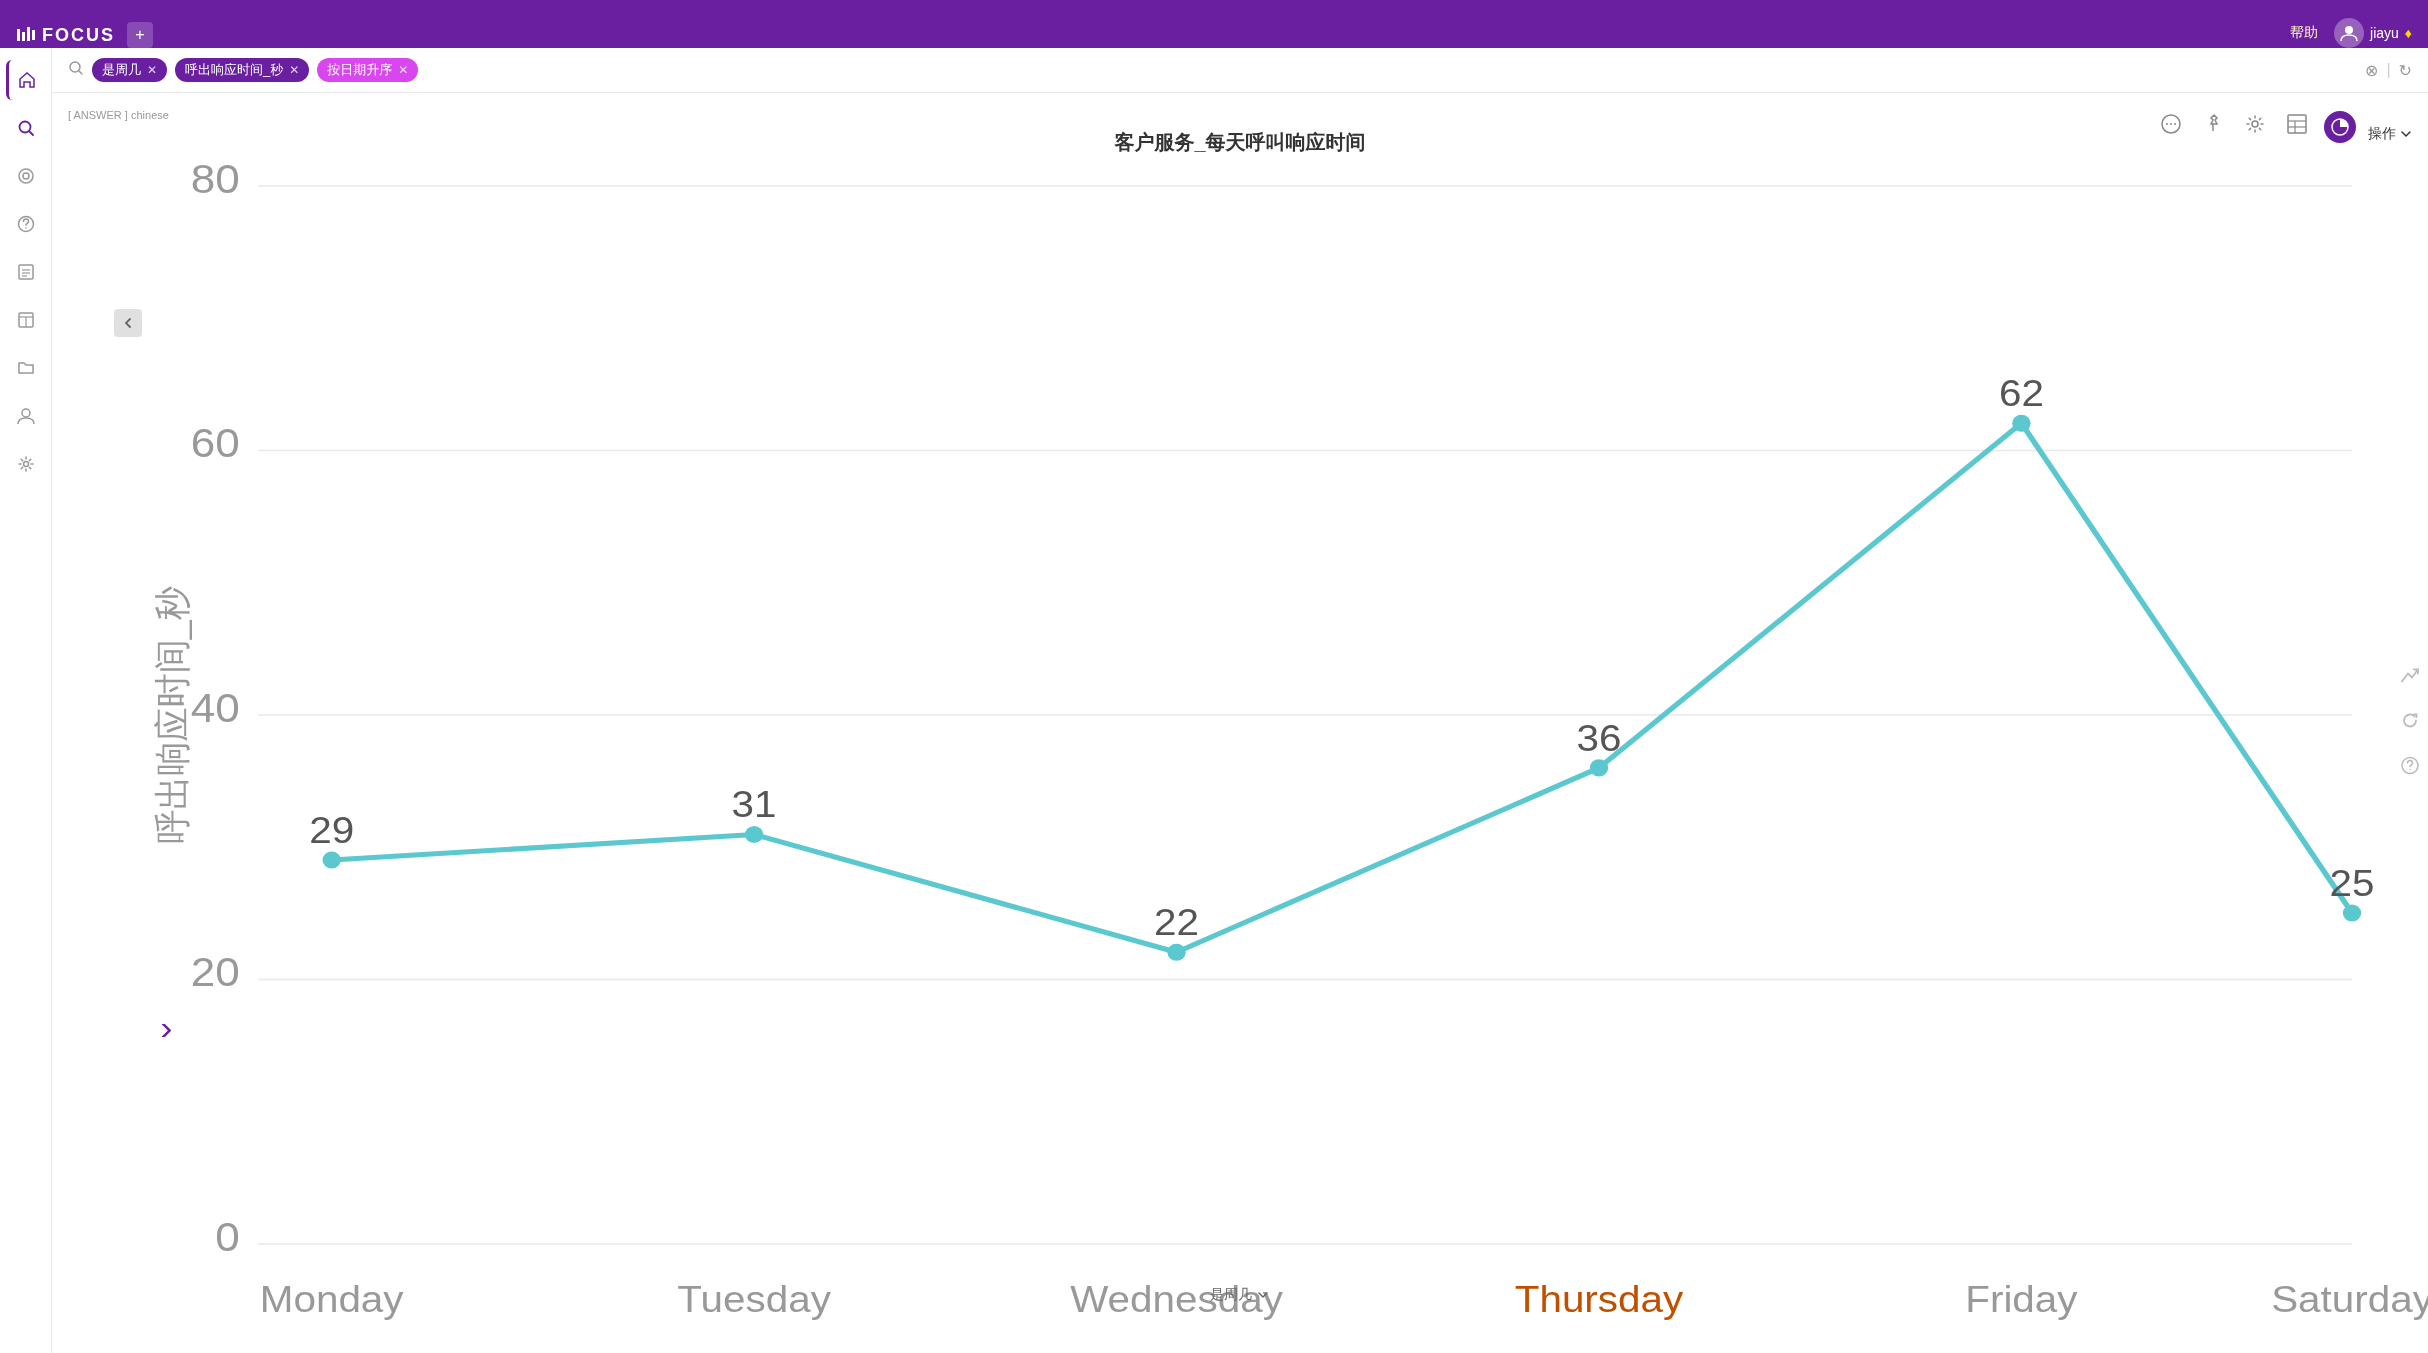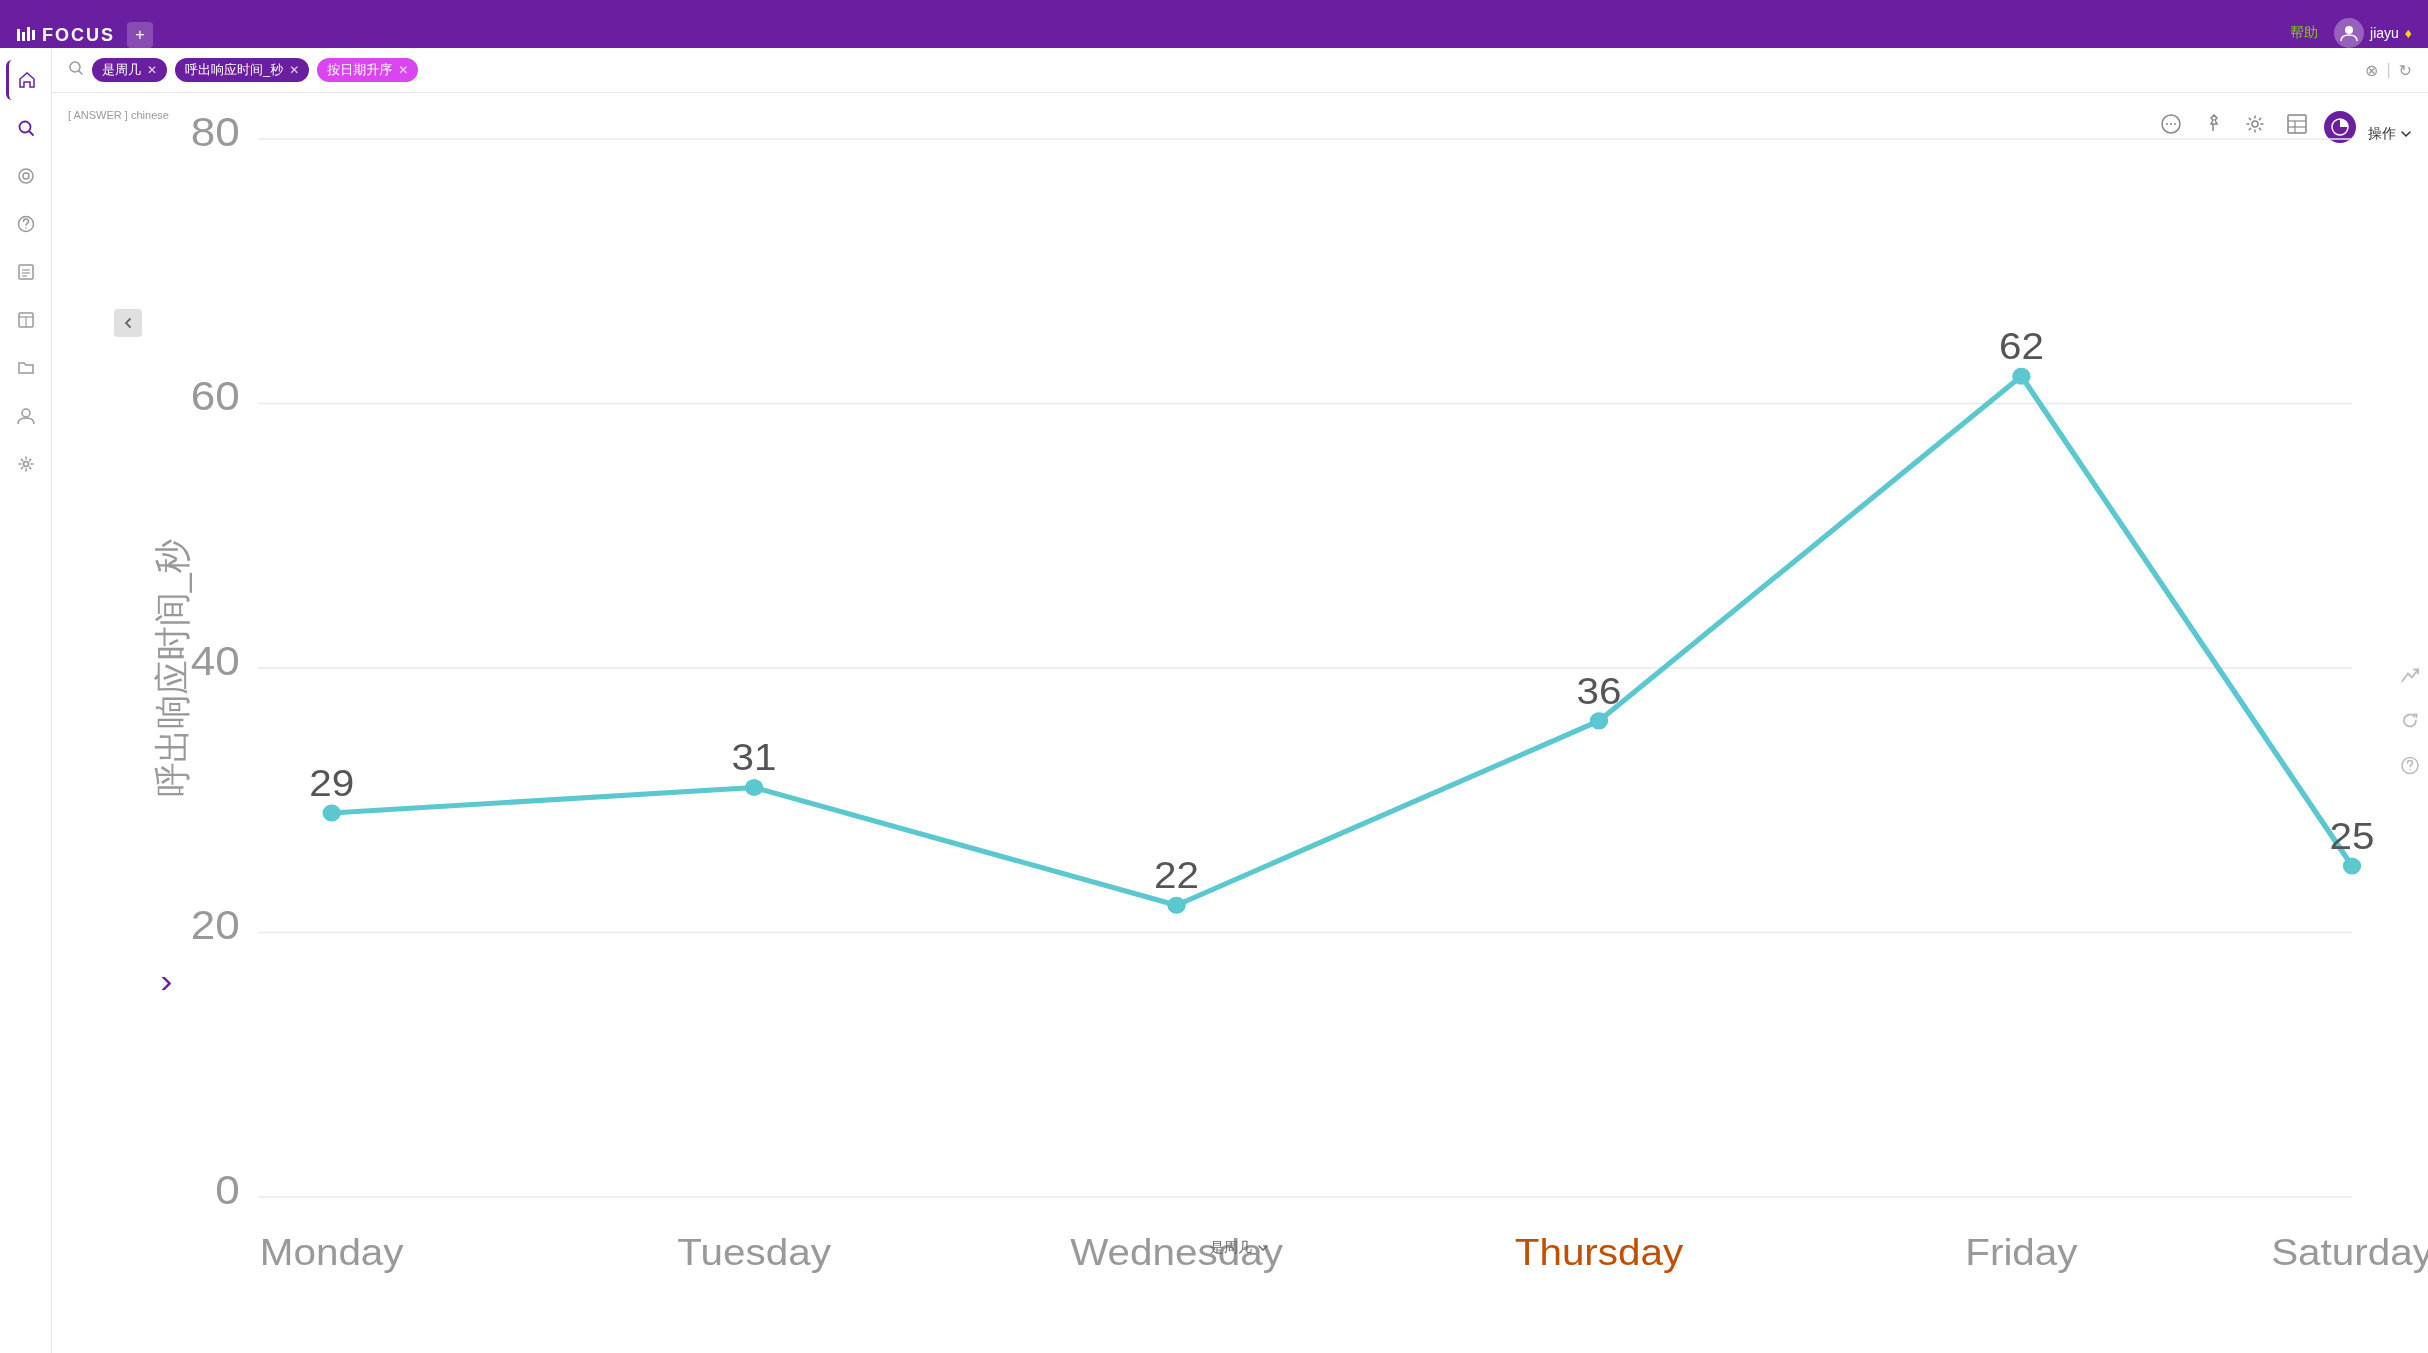--- a/index.html
+++ b/index.html
@@ -10,21 +10,21 @@
       display: flex; align-items: flex-end;
       background: #6a1fa0; height: 48px; padding: 0 16px;
       justify-content: space-between;
     }
     .topbar-left { display: flex; align-items: center; gap: 12px; }
     .logo { display: flex; align-items: center; gap: 6px; }
     .logo-icon { width: 20px; height: 20px; }
     .logo-text { color: white; font-size: 18px; font-weight: bold; letter-spacing: 2px; }
     .topbar-add-btn { background: rgba(255,255,255,0.2); border: none; border-radius: 4px; width: 26px; height: 26px; color: white; cursor: pointer; font-size: 16px; display: flex; align-items: center; justify-content: center; }
     .topbar-right { display: flex; align-items: center; gap: 16px; }
-    .topbar-help { color: #84cc16; font-size: 14px; cursor: pointer; }
+    .topbar-help { color: #fef9c3; font-size: 14px; cursor: pointer; }
     .topbar-user { display: flex; align-items: center; gap: 6px; color: white; font-size: 14px; cursor: pointer; }
     .user-avatar { width: 30px; height: 30px; border-radius: 50%; background: rgba(255,255,255,0.3); display: flex; align-items: center; justify-content: center; }
     .diamond-icon { color: #ffd700; font-size: 14px; }
 
     
     .layout { display: flex; height: calc(100vh - 48px); border-radius: 28px; }
 
     
     .sidebar {
       width: 52px; background: white; display: flex; flex-direction: column; align-items: center;
@@ -246,20 +246,21 @@
           </svg>
         </div>
         <button class="operate-btn">
           <span>操作</span>
           <svg width="12" height="12" viewBox="0 0 12 12" fill="none">
             <path d="M2 4l4 4 4-4" stroke="#333" stroke-width="1.5" stroke-linecap="round"></path>
           </svg>
         </button>
       </div>
 
+      <div class="chart-title">客户服务_每天呼叫响应时间</div>
 
       <div class="nav-arrow" style="position: absolute; left: 62px; top: 230px;">
         <svg width="12" height="12" viewBox="0 0 12 12" fill="none">
           <path d="M8 2L4 6l4 4" stroke="#666" stroke-width="1.8" stroke-linecap="round"></path>
         </svg>
       </div>
 
       <div style="position: relative; width: 100%; height: calc(100% - 100px); padding-left: 80px; padding-right: 60px; padding-bottom: 60px; padding-top: 10px;">
         <svg width="100%" height="100%" viewBox="0 0 1200 620" preserveAspectRatio="none" style="overflow: visible;">
 

